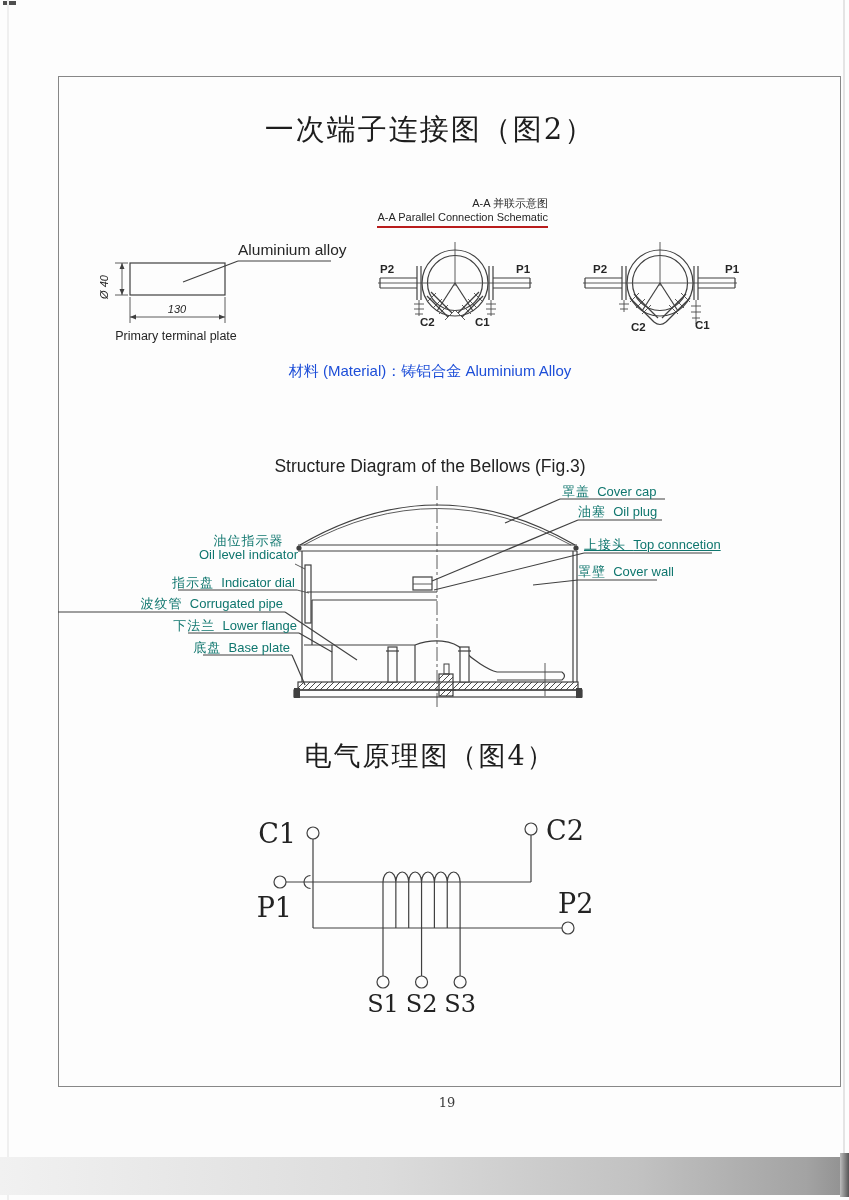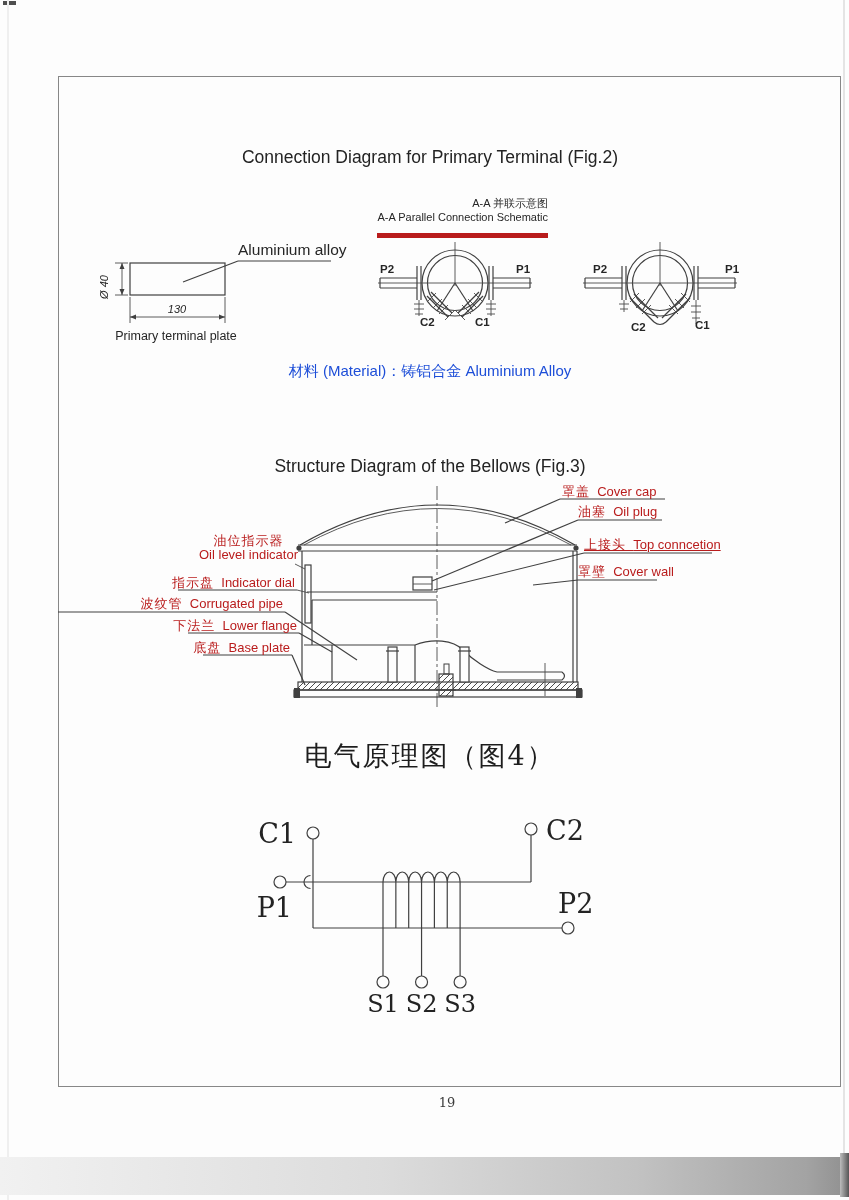--- a/index.html
+++ b/index.html
@@ -20,23 +20,23 @@
   .en-title{color:#232323;}
   .fig2-zh{top:110px;font-size:29px;}
   .fig2-en{top:147px;font-size:17.5px;}
   .fig3-zh{top:424px;font-size:28px;}
   .fig3-en{top:456px;font-size:17.5px;}
   .fig4-zh{top:738px;font-size:27px;}
   .fig4-en{top:769px;font-size:17.5px;}
   .material-line{top:362px;font-size:15px;color:#1d4ed8;}
   
   .schem-hdr{position:absolute;width:180px;text-align:right;font-size:11px;color:#262626;line-height:1.3;}
-  .schem-hdr .u{display:inline-block;border-bottom:5px solid #b91c1c;padding-bottom:8px;}
-  
-  .lbl{position:absolute;font-size:13px;color:#b91c1c;white-space:nowrap;}
+  .schem-hdr .u{display:inline-block;border-bottom:2px solid #b91c1c;padding-bottom:1px;}
+  
+  .lbl{position:absolute;font-size:13px;color:#0f766e;white-space:nowrap;}
   .lbl .zh{letter-spacing:1px;}
   .lbl-2line{text-align:center;line-height:1.08;}
   
   .ink{stroke:#404040;fill:none;stroke-width:1.2;}
   .ink-thin{stroke:#4a4a4a;fill:none;stroke-width:0.9;}
   .fill-ink{fill:#404040;stroke:none;}
   text.dtxt{fill:#262626;stroke:none;font-family:"Liberation Sans",sans-serif;}
   text.serif{fill:#232323;stroke:none;font-family:"DejaVu Serif",serif;}
   .pagenum{position:absolute;left:447px;top:1095px;transform:translateX(-50%);
         font-family:"DejaVu Serif",serif;font-size:13px;color:#3a3a3a;}
@@ -44,21 +44,21 @@
 </style>
 </head>
 <body>
 
 <div class="page">
   <div class="corner-dash"></div>
   <div class="fold-line"></div>
   <div class="edge-line"></div>
   <div class="frame"></div>
 
-  <div class="centered en-title fig2-en">Connection Diagram for Primary Terminal (Fig.2)</div>
+  <div class="centered zh-title fig2-zh">一次端子连接图（图2）</div>
 
   <div class="schem-hdr" style="left:368px;top:196px;">
     <span>A-A 并联示意图</span><br>
     <span class="u">A-A Parallel  Connection Schematic</span>
   </div>
 
   <svg style="left:95px;top:235px;" width="260" height="120" viewBox="0 0 260 120">
     <rect class="ink" x="35" y="28" width="95" height="32"></rect>
 
     <line class="ink-thin" x1="20" y1="28" x2="33" y2="28"></line>

